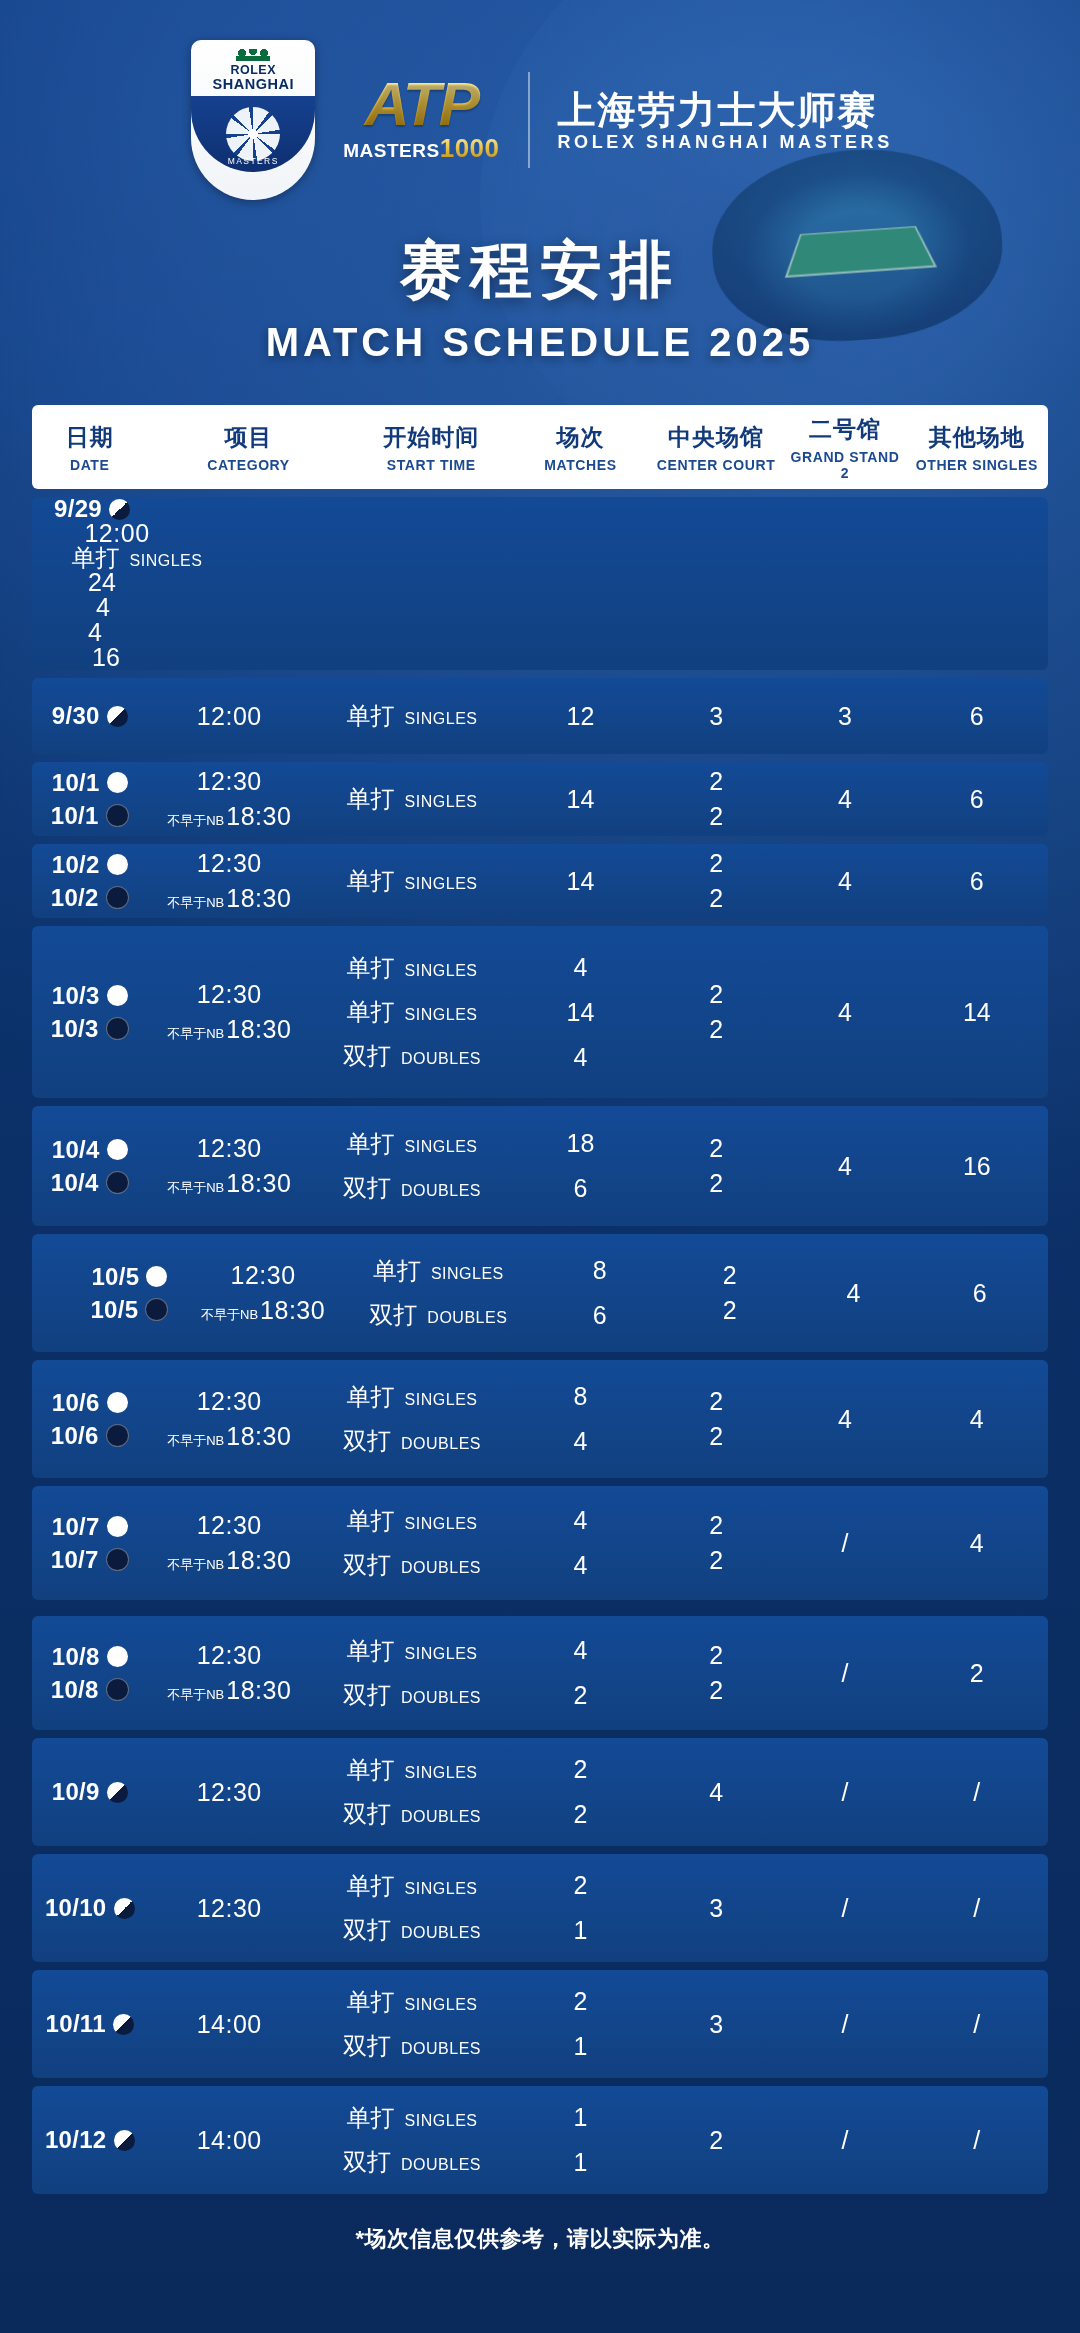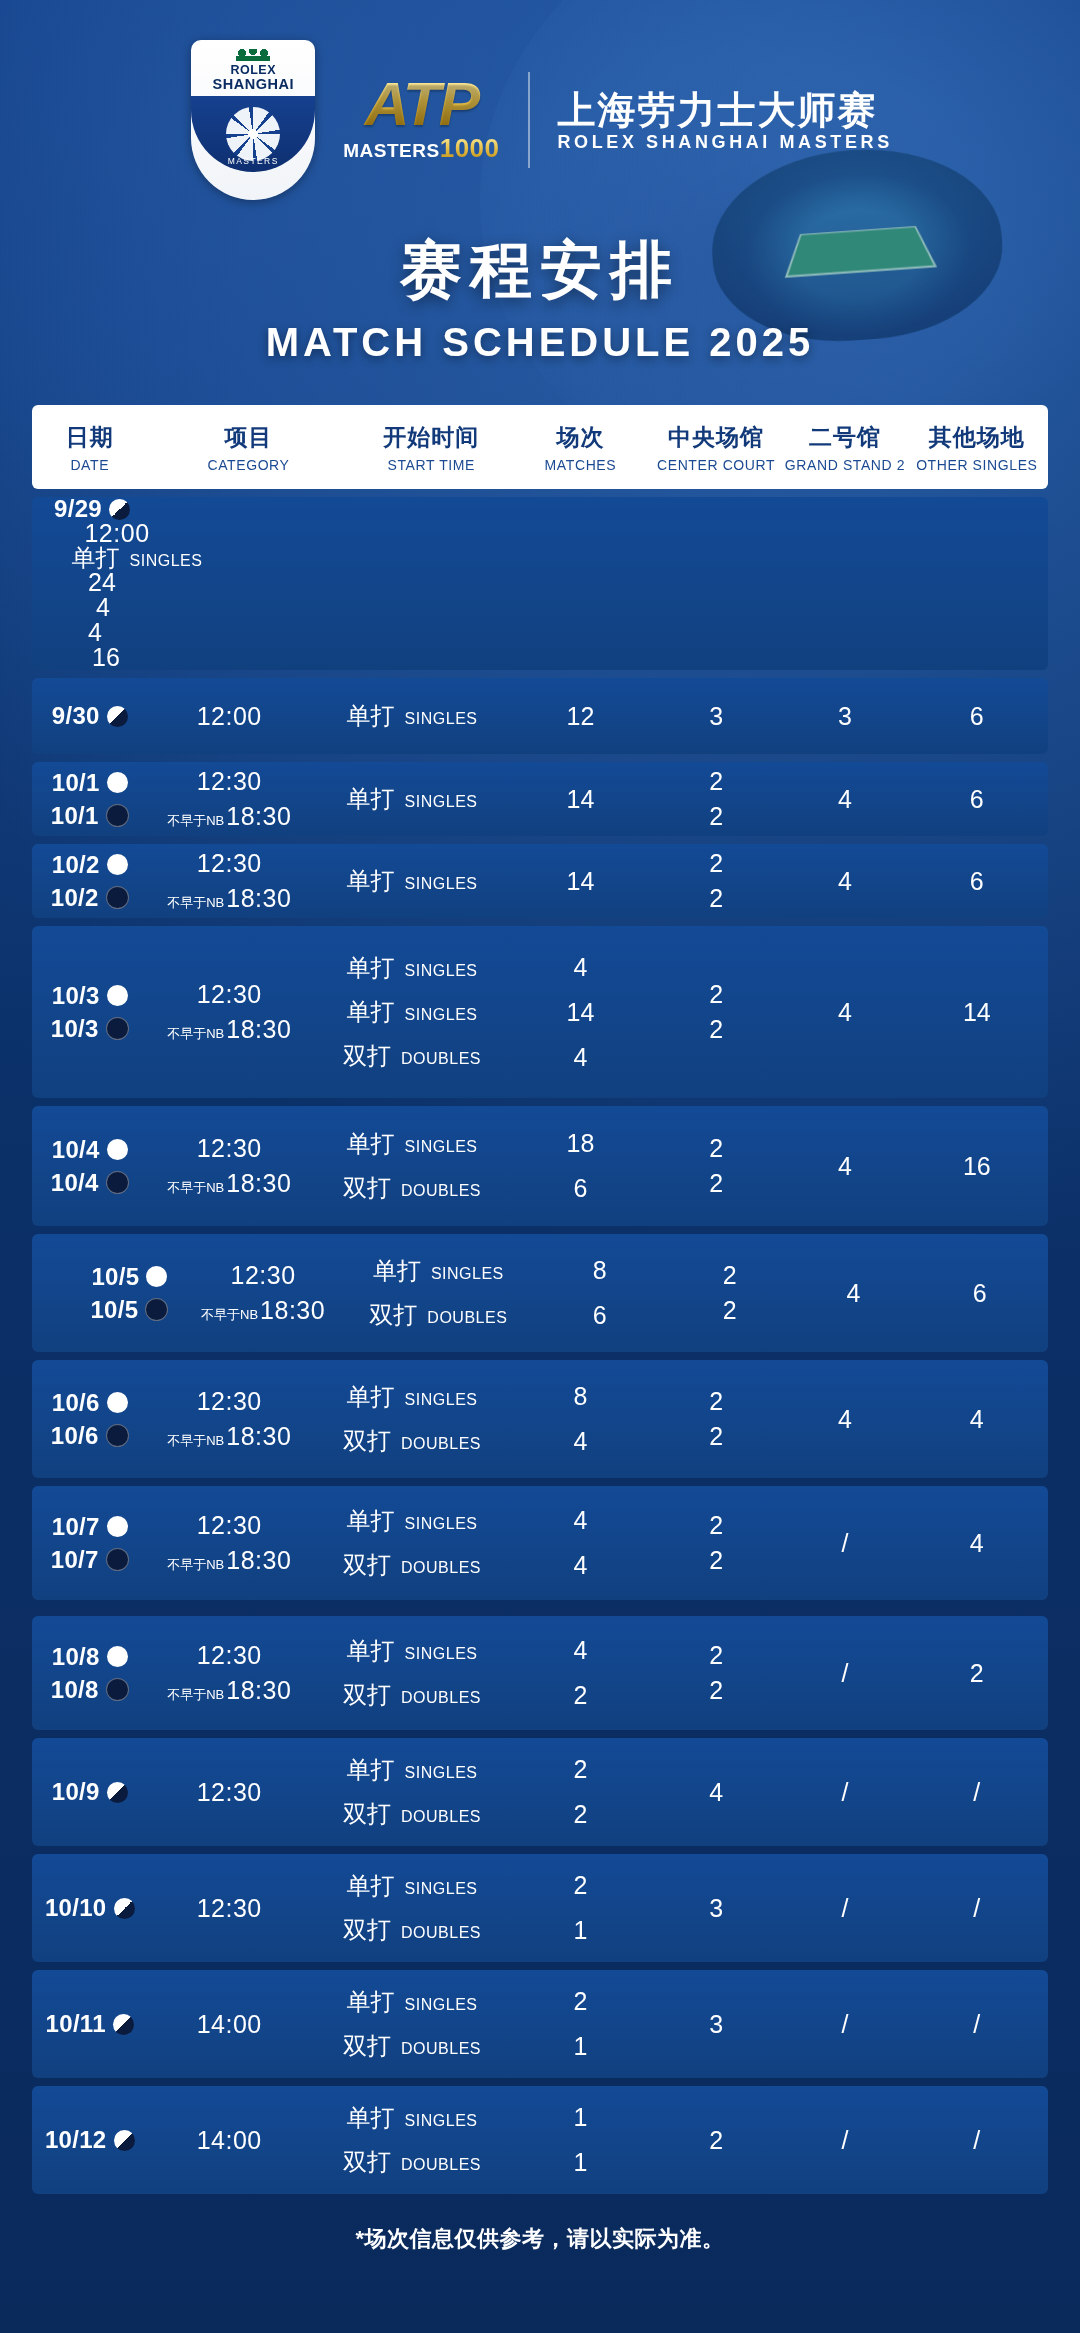--- a/index.html
+++ b/index.html
@@ -129,21 +129,21 @@
   .thead{
     display:flex;align-items:stretch;
     background:#ffffff;color:#123a7a;border-radius:6px;overflow:hidden;
     height:84px;
   }
   .thead .cell{
     display:flex;flex-direction:column;align-items:center;justify-content:center;
     text-align:center;
   }
   .thead .cn{font-size:23px;font-weight:bold;letter-spacing:1px;}
-  .thead .en{font-size:14px;font-weight:normal;letter-spacing:.6px;margin-top:4px;color:#1b4a92;}
+  .thead .en{font-size:14px;font-weight:bold;letter-spacing:.6px;margin-top:4px;color:#1b4a92;}
 
   .c-date{width:120px;}
   .c-time{width:170px;}
   .c-cat{width:210px;}
   .c-match{width:140px;}
   .c-center{width:142px;}
   .c-gs2{width:126px;}
   .c-other{width:148px;}
 
   .row{

